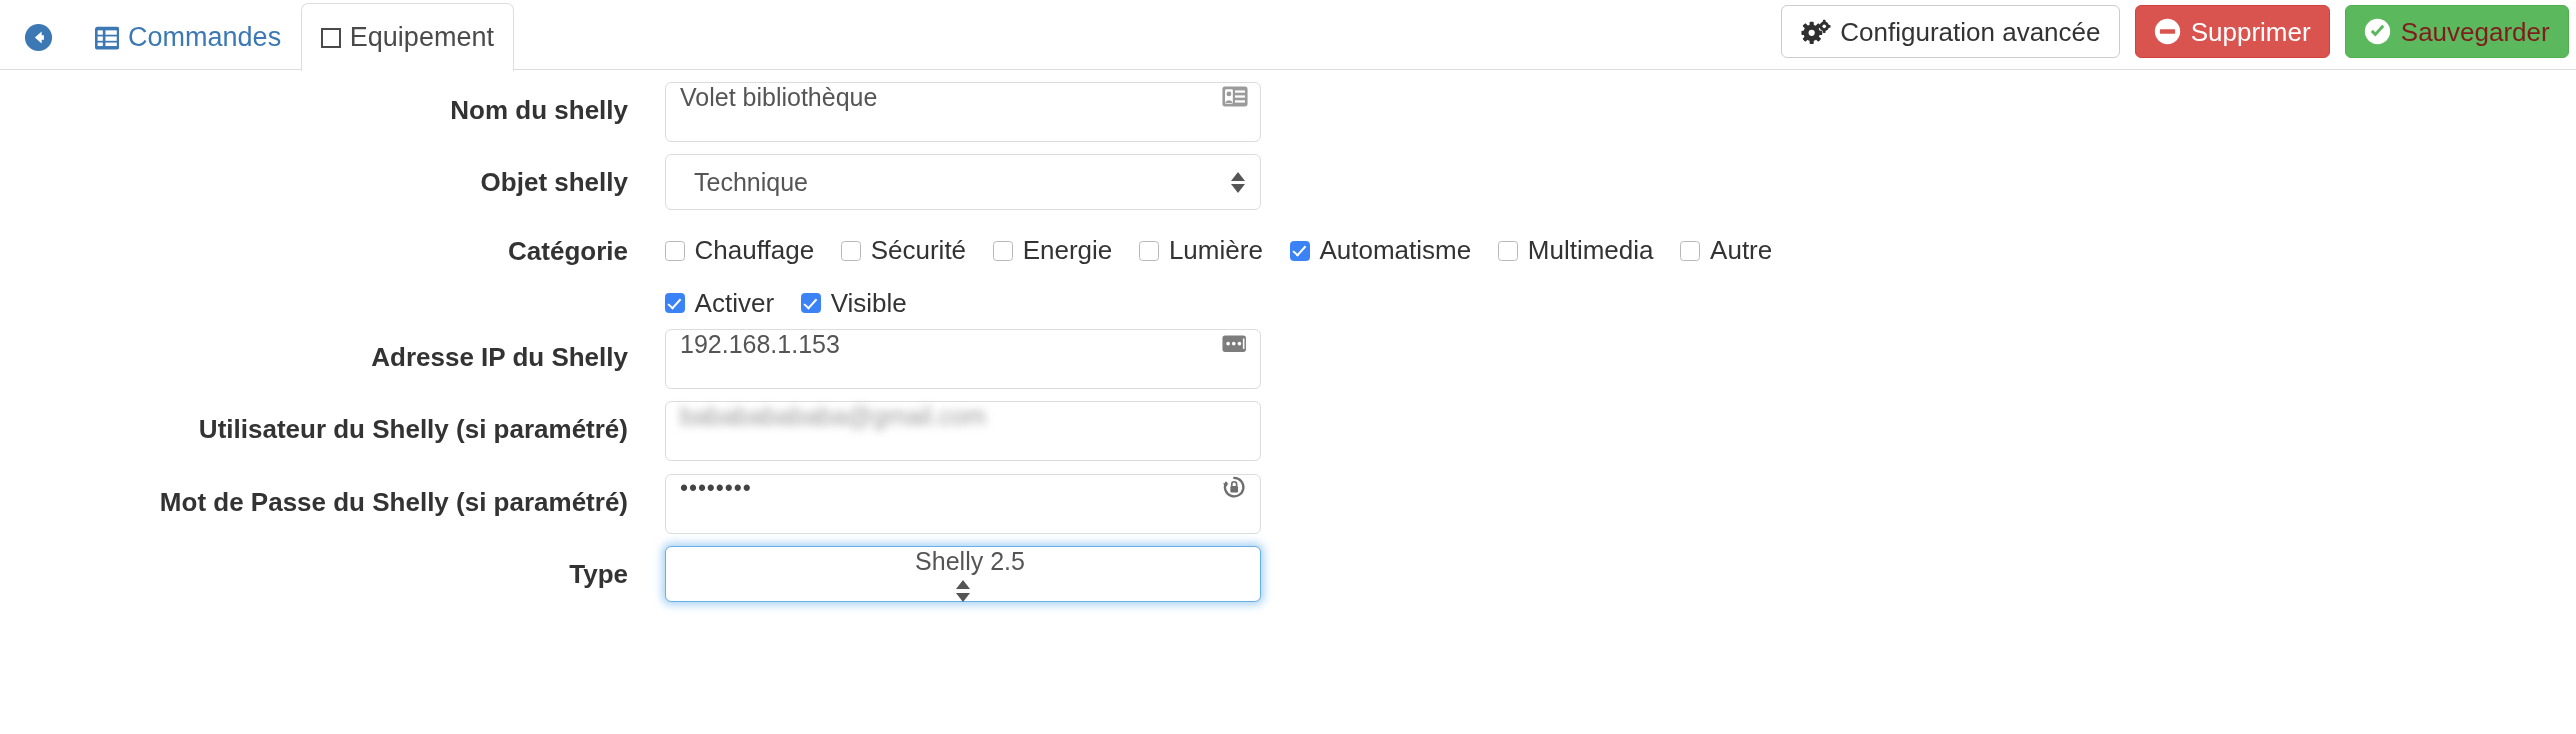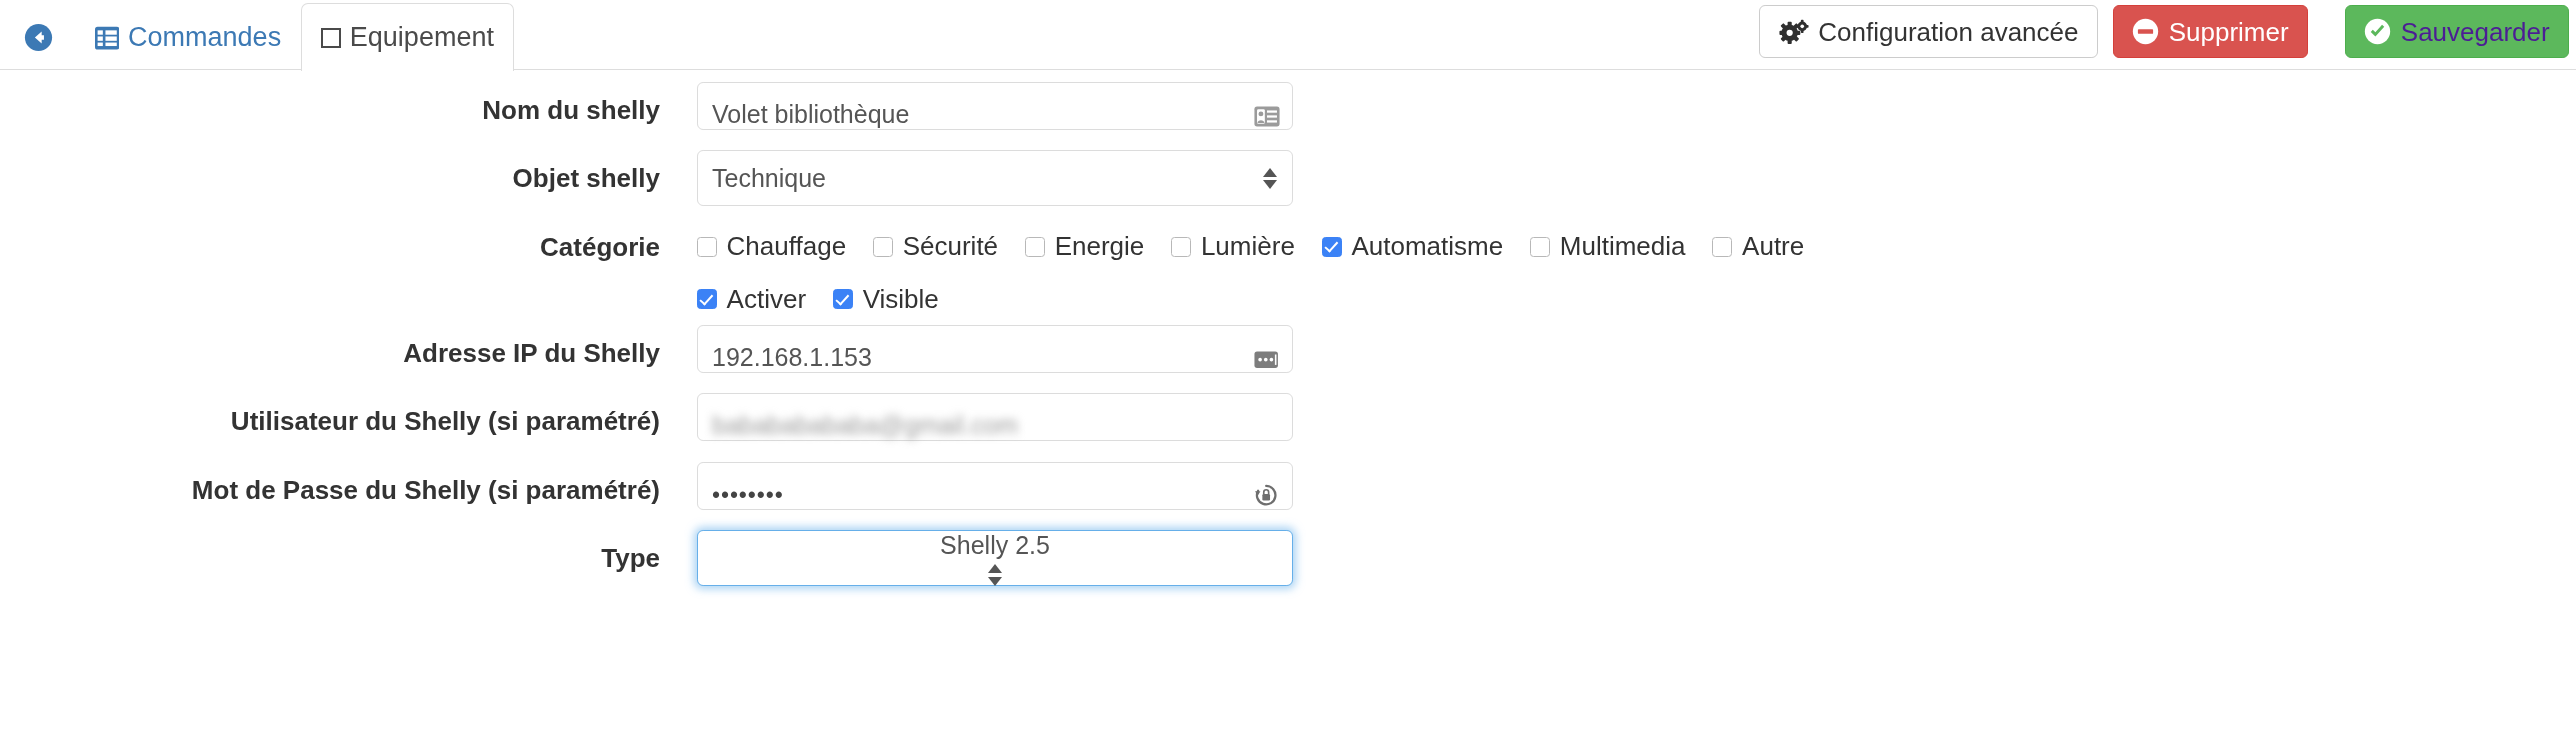--- a/index.html
+++ b/index.html
@@ -101,62 +101,60 @@
     color: #333333;
   }
   .btn-danger {
     background: #d9534f;
     border-color: #d43f3a;
     color: #ffffff;
   }
   .btn-success {
     background: #5cb85c;
     border-color: #4cae4c;
-    color: #4c1d95;
-    margin-left: 22px;
+    color: #7f1d1d;
   }
   .icon-gears { width: 30px; height: 26px; flex: 0 0 auto; }
   .icon-minus-circle { width: 27px; height: 27px; flex: 0 0 auto; }
   .icon-check-circle { width: 27px; height: 27px; flex: 0 0 auto; }
 
   
   .form {
     padding-top: 12.2px;
     position: relative;
   }
   .form-row {
     display: flex;
     align-items: flex-start;
     margin-bottom: 12.2px;
-    padding-left: 32px;
   }
   .form-label {
     width: 628px;
     flex: 0 0 628px;
     text-align: right;
     padding-right: 0;
     font-size: 26px;
     font-weight: bold;
     color: #333333;
     line-height: 56px;
   }
   .form-control-wrap {
     flex: 0 0 auto;
     margin-left: 37px;
     position: relative;
   }
 
   .input-box {
     width: 596px;
-    height: 48px;
+    height: 60px;
     border: 1.7px solid #dcdcdc;
     border-radius: 6.1px;
     background: #ffffff;
     display: flex;
-    align-items: flex-end;
+    align-items: flex-start;
     padding: 0 10.5px 0 14px;
     font-size: 25px;
     color: #555555;
     position: relative;
   }
   .input-box .val {
     flex: 1 1 auto;
     overflow: hidden;
     white-space: nowrap;
   }
@@ -191,21 +189,21 @@
     font-size: 25px;
     color: #555555;
     position: relative;
     cursor: pointer;
   }
   .select-box.focused {
     border-color: #66afe9;
     box-shadow: 0 0 8.7px 2.6px rgba(102,175,233,.55);
     flex-direction: column;
   }
-  .select-box .sval { flex: 1 1 auto; }
+  .select-box .sval { flex: 1 1 auto; margin-left: 14px; }
   .select-arrows {
     flex: 0 0 auto;
     width: 15.7px; height: 30px;
     display: flex; flex-direction: column;
     align-items: center; justify-content: center;
     gap: 3.5px;
   }
   .select-arrows .up,
   .select-arrows .down {
     width: 0; height: 0;

